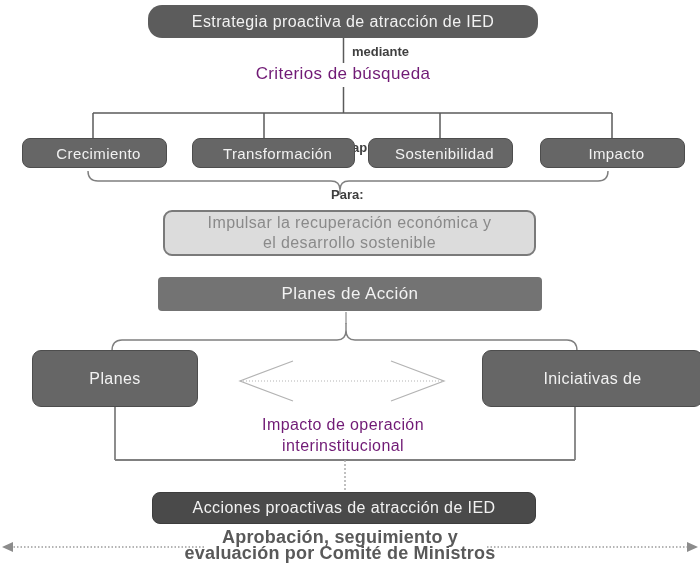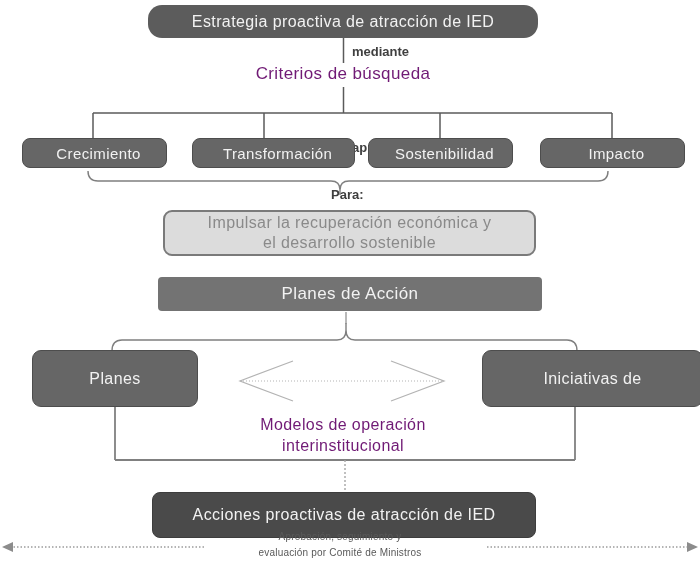--- a/index.html
+++ b/index.html
@@ -24,21 +24,21 @@
   .box-split{font-size:16px;line-height:21px;}
   .smalllbl{
     position:absolute;font-size:13px;font-weight:bold;color:#3f3f3f;letter-spacing:0;
   }
   .graytxt{
     position:absolute;color:#701a75;text-align:center;letter-spacing:.4px;
   }
   .criteria-title{font-size:17px;}
   .models-txt{font-size:16px;line-height:21px;}
   .approval-txt{
-    position:absolute;color:#595959;font-weight:normal;font-size:10px;
+    position:absolute;color:#595959;font-weight:bold;font-size:18px;
     line-height:16px;text-align:center;letter-spacing:.2px;
   }
 </style>
 </head>
 <body>
 
 <div class="canvas">
 
   <svg class="overlay" viewBox="0 0 700 568">
 
@@ -119,25 +119,25 @@
     </div>
   </div>
 
   <div class="box dark box-split" style="left:482px;top:350px;width:221px;height:57px;">
     <div>
       <div>Iniciativas de</div>
     </div>
   </div>
 
   <div class="graytxt models-txt" style="left:193px;top:414px;width:300px;">
-    <div>Modelos de operación</div>
+    <div>Impacto de operación</div>
     <div>interinstitucional</div>
   </div>
 
-  <div class="box box-darkest" style="left:152px;top:492px;width:384px;height:46px;">
+  <div class="box box-darkest" style="left:152px;top:492px;width:384px;height:32px;">
     <span>Acciones proactivas de atracción de IED</span>
   </div>
 
   <div class="approval-txt" style="left:140px;top:529px;width:400px;">
     <div>Aprobación, seguimiento y</div>
     <div>evaluación por Comité de Ministros</div>
   </div>
 
 </div>
 

